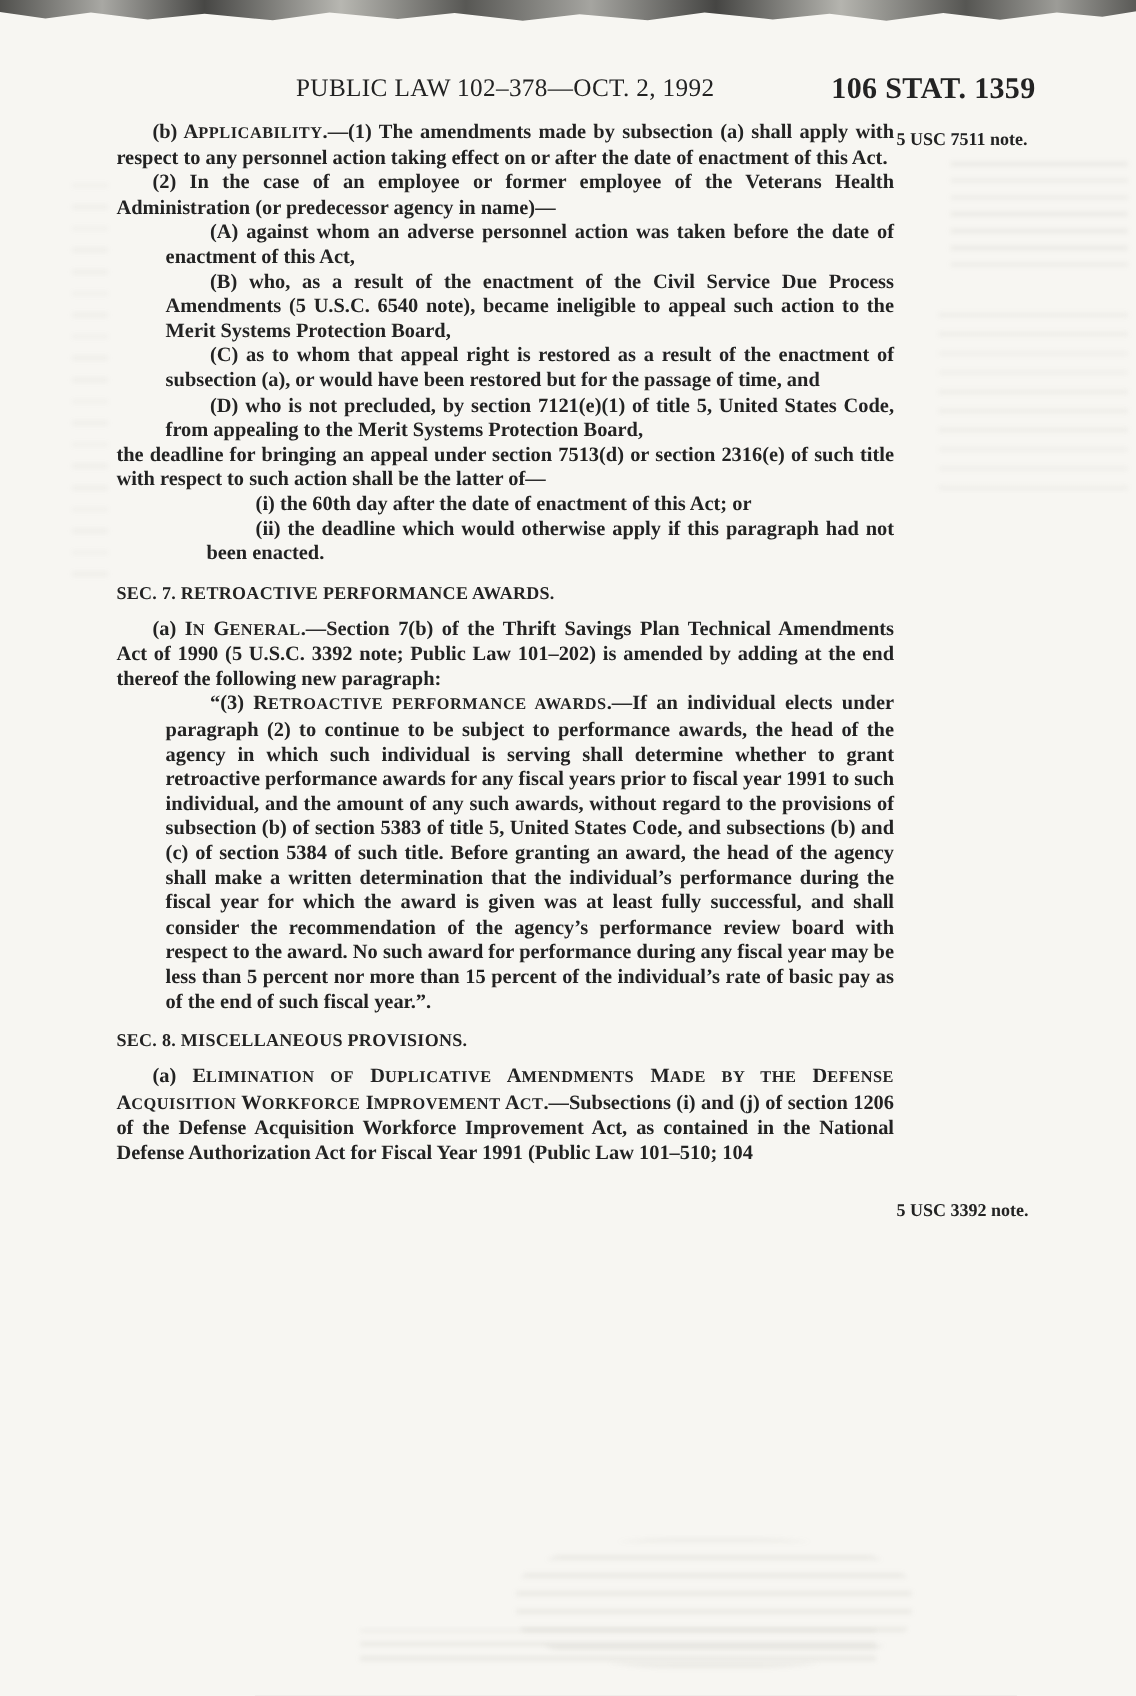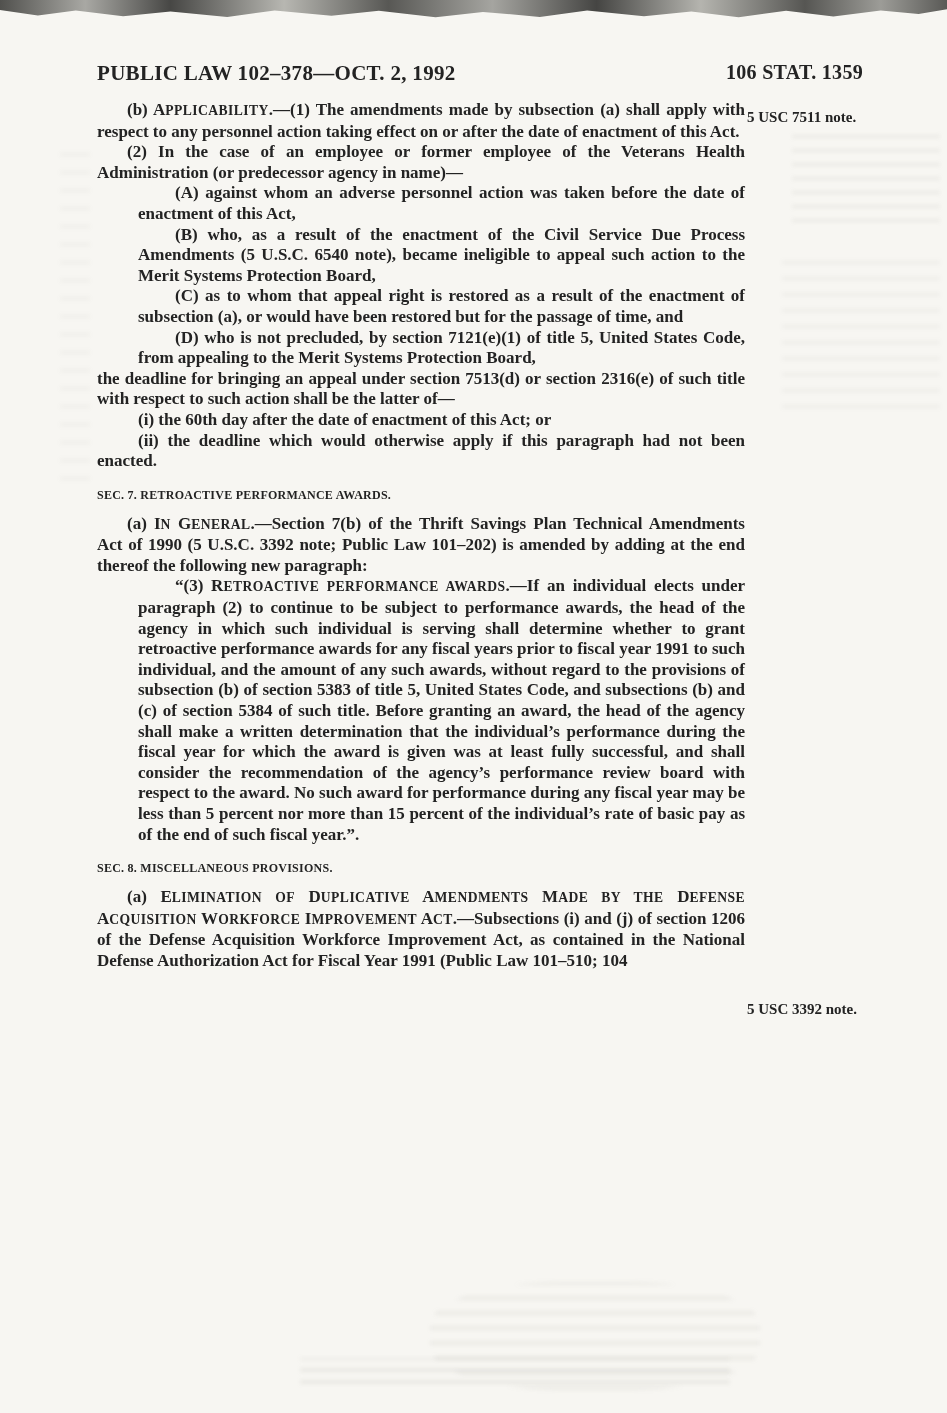--- a/index.html
+++ b/index.html
@@ -23,41 +23,41 @@
       rgba(58,58,55,.88) 0%, rgba(104,104,99,.55) 9%,
       rgba(52,52,50,.9) 18%, rgba(120,120,113,.5) 30%,
       rgba(60,60,57,.85) 41%, rgba(98,98,93,.55) 52%,
       rgba(50,50,48,.9) 63%, rgba(115,115,108,.5) 74%,
       rgba(58,58,55,.85) 85%, rgba(96,96,91,.6) 93%,
       rgba(62,62,59,.85) 100%);
     clip-path:polygon(0 0,100% 0,100% 52%,97% 78%,93% 58%,88% 92%,83% 60%,78% 96%,73% 64%,68% 90%,62% 58%,57% 94%,51% 66%,46% 96%,40% 60%,35% 88%,29% 58%,24% 94%,18% 64%,13% 90%,8% 58%,4% 86%,0 56%);
   }
   .header-law{
     position:absolute;top:61px;left:97px;width:648px;
-    text-align:left;font-size:21px;font-weight:700;letter-spacing:.3px;
+    text-align:center;font-size:21px;font-weight:400;letter-spacing:.3px;
     white-space:nowrap;
   }
   .header-stat{
     position:absolute;top:61px;right:84px;
-    font-size:20px;font-weight:700;letter-spacing:.3px;white-space:nowrap;
+    font-size:25px;font-weight:700;letter-spacing:.3px;white-space:nowrap;
   }
   .statute-body{
     position:absolute;top:100px;left:97px;width:648px;
     font-size:17px;line-height:20.6px;font-weight:700;
     text-align:justify;
   }
   .para{margin:0;}
   .para.l0{text-indent:30px;}
   .para.l0f{text-indent:0;}
   .para.l1{margin-left:41px;text-indent:37px;}
-  .para.l2{text-indent:41px;}
+  .para.l2{margin-left:75px;text-indent:41px;}
   .sc{font-size:.8em;letter-spacing:.45px;margin-top:36px;}
   .sec-heading{
     margin:14px 0 9px 0;
-    font-size:12px;line-height:19px;font-weight:700;
+    font-size:15px;line-height:19px;font-weight:700;
     letter-spacing:.25px;text-align:left;text-indent:0;
   }
   .margin-note{
     position:absolute;left:747px;width:190px;
     font-size:15px;line-height:18px;font-weight:700;
     text-align:left;
   }
   .note1{top:108px;}
   .note2{top:1000px;}
   

